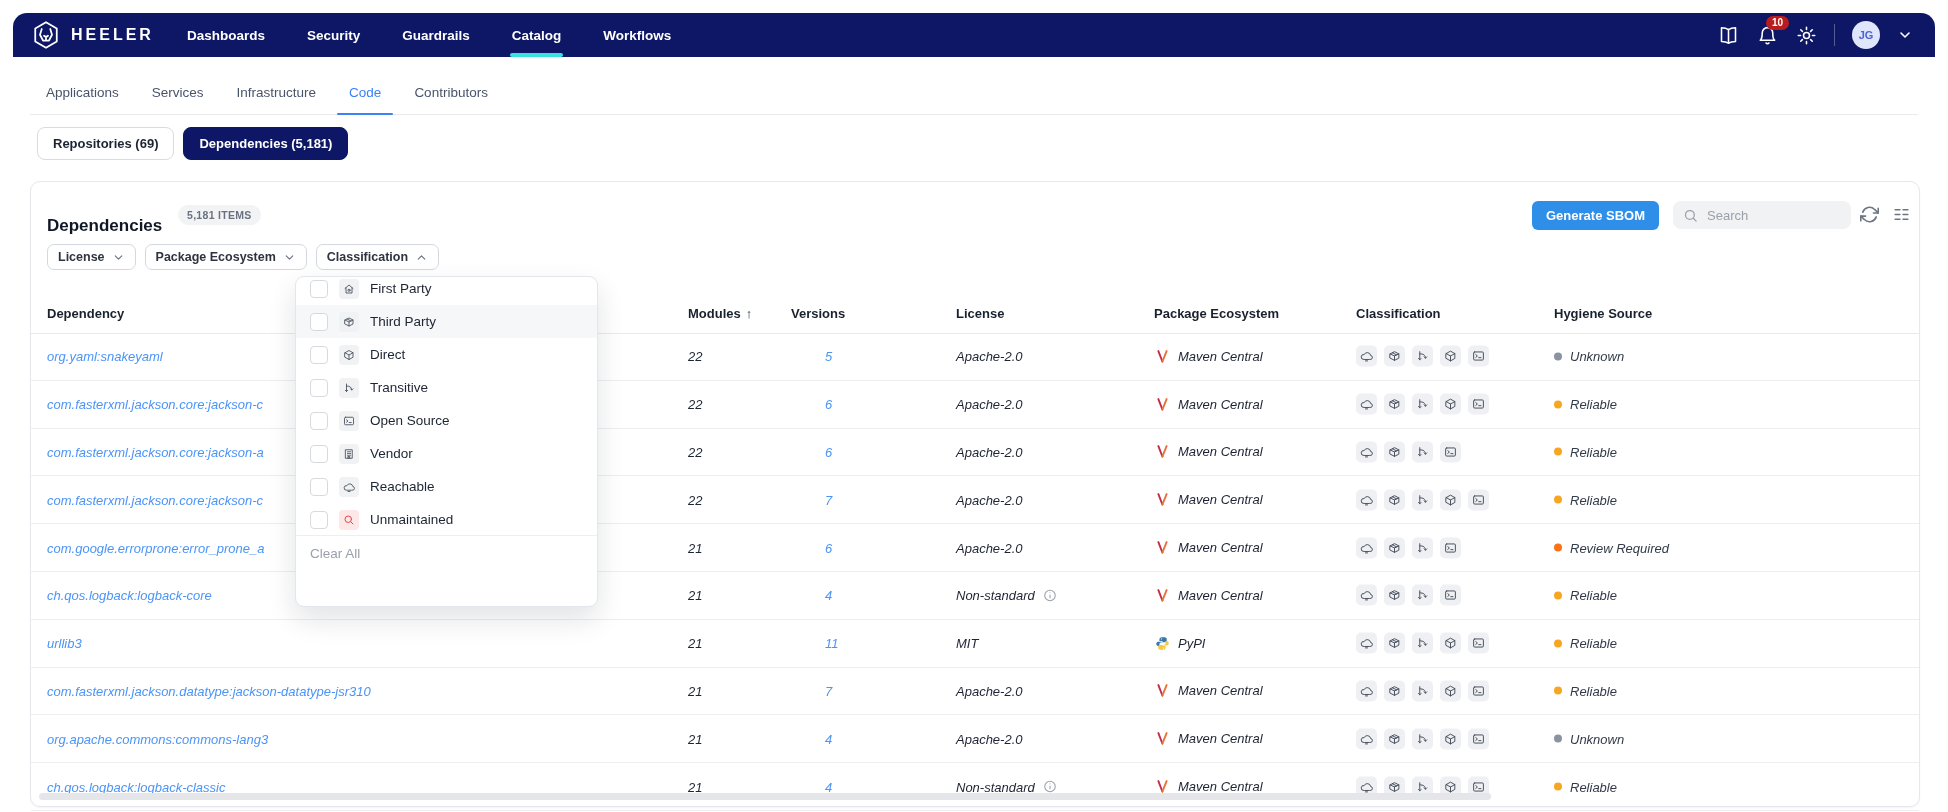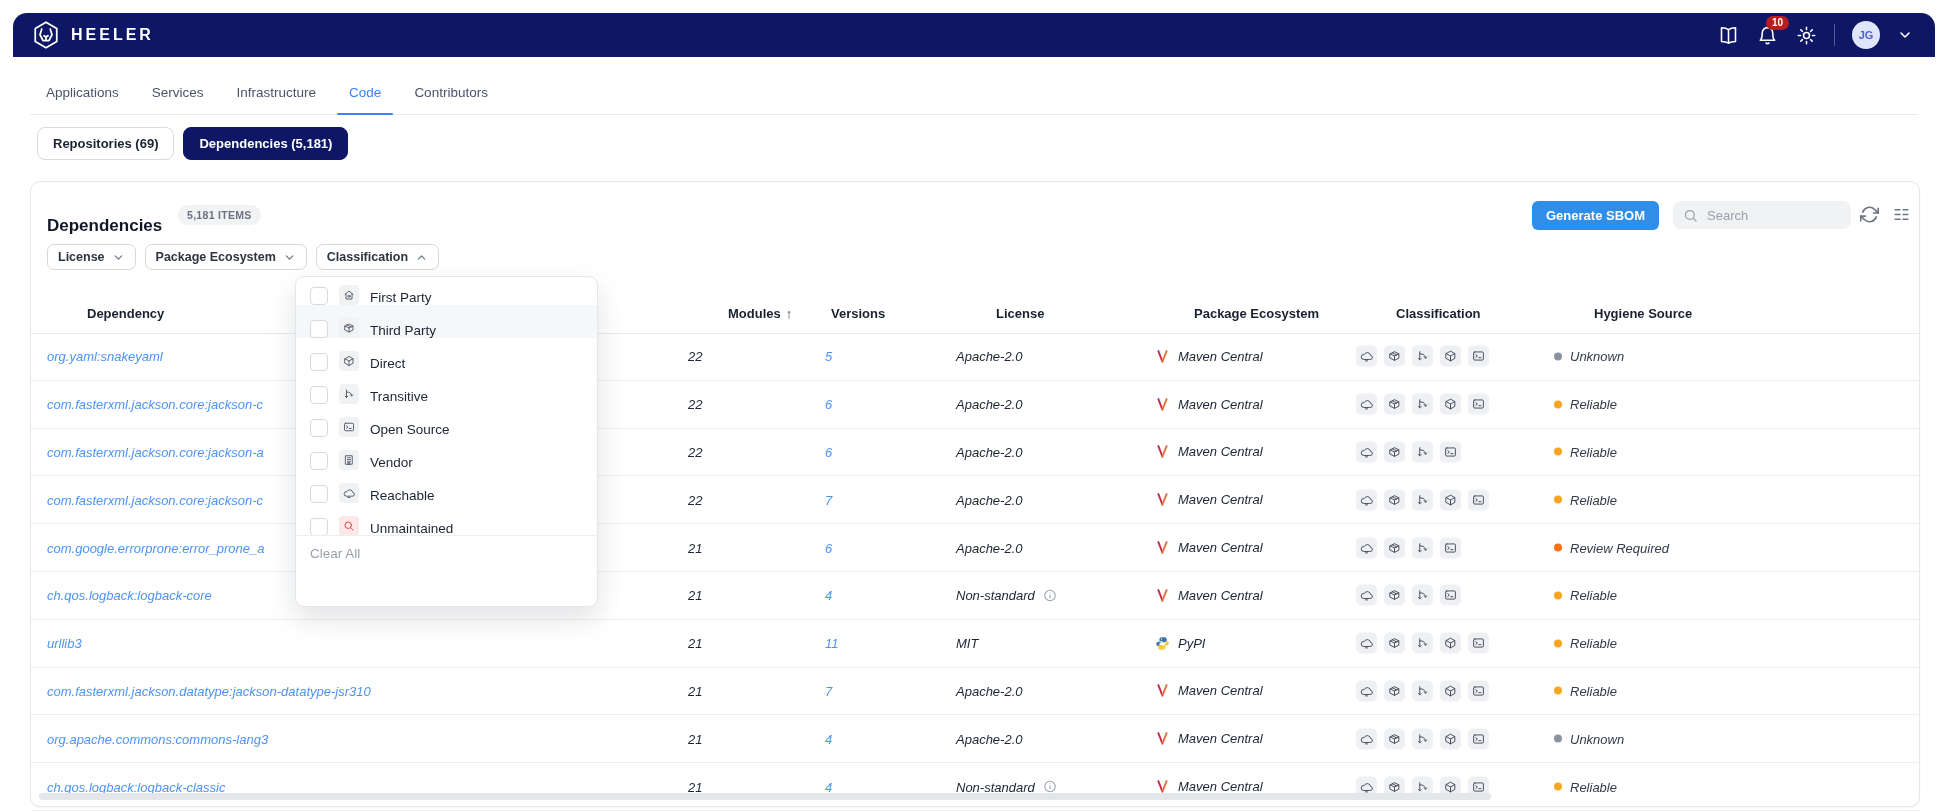--- a/index.html
+++ b/index.html
@@ -46,21 +46,21 @@
   .icon-refresh{left:1829px;}
   .icon-columns{left:1861px;}
 
   
   .filters{position:absolute;left:16px;top:62px;display:flex;gap:9px;}
   .filter-chip{height:26px;padding:0 10px;border:1px solid #d5d9df;border-radius:7px;background:#fff;display:flex;align-items:center;gap:7px;font-size:12.5px;font-weight:600;color:#2d3440;cursor:pointer;}
   .filter-chip svg{width:13px;height:13px;color:#6c7582;}
 
   
   .thead{position:absolute;left:0;top:110px;width:100%;height:41px;border-bottom:1px solid #e8eaee;}
-  .th{position:absolute;top:50%;transform:translateY(-50%);font-size:13px;font-weight:700;color:#19202e;display:flex;align-items:center;gap:5px;cursor:pointer;margin-left:40px;}
+  .th{position:absolute;top:50%;transform:translateY(-50%);font-size:13px;font-weight:700;color:#19202e;display:flex;align-items:center;gap:5px;cursor:pointer;}
   .rows{position:absolute;left:0;top:151px;width:100%;font-style:italic;}
   .row{position:relative;height:46.8px;border-bottom:1px solid #eceef1;}
   .cell{position:absolute;top:50%;transform:translateY(-50%);font-size:13px;color:#1d2433;display:flex;align-items:center;gap:8px;white-space:nowrap;}
   .c-dep{left:16px;}  .c-mod{left:657px;} .c-ver{left:794px;} .c-lic{left:925px;}
   .c-eco{left:1123px;} .c-cls{left:1325px;} .c-hyg{left:1523px;}
   .link{color:#4b94f6;cursor:pointer;}
   .info-ico{width:14px;height:14px;color:#9aa1ab;cursor:pointer;}
   .eco-ico{width:16px;height:16px;display:flex;align-items:center;justify-content:center;}
   .eco-ico svg{width:15px;height:15px;}
   .cls-wrap{display:flex;gap:7px;}
@@ -71,21 +71,21 @@
   .scroll-thumb{position:absolute;left:8px;bottom:6px;width:1452px;height:7px;border-radius:4px;background:#e4e6ea;cursor:pointer;}
 
   
   .dropdown{position:absolute;left:295px;top:276px;width:303px;height:331px;background:#fff;border:1px solid #e3e6ea;border-radius:9px;box-shadow:0 12px 28px rgba(16,24,40,.12);z-index:5;overflow:hidden;box-sizing:border-box;}
   .dd-search{height:38px;border-bottom:1px solid #eceef1;display:flex;align-items:center;padding:0 13px;gap:9px;}
   .dd-search svg{width:16px;height:16px;color:#9aa1ab;flex:none;}
   .dd-search input{flex:1;min-width:0;border:none;outline:none;background:transparent;font-family:inherit;font-size:14px;color:#333;}
   .dd-search input::placeholder{color:#9aa1ab;}
   .dd-list{height:258px;overflow:hidden;}
   .dd-inner{margin-top:-5px;}
-  .option{height:33px;display:flex;align-items:flex-end;padding:0 14px;gap:11px;font-size:13.5px;color:#1d2433;cursor:pointer;}
+  .option{height:33px;display:flex;align-items:center;padding:0 14px;gap:11px;font-size:13.5px;color:#1d2433;cursor:pointer;}
   .option.highlight{background:#f6f7f8;}
   .checkbox{width:18px;height:18px;border:1.5px solid #d6dade;border-radius:4px;background:#fff;box-sizing:border-box;flex:none;cursor:pointer;}
   .opt-ico{width:20px;height:20px;border-radius:4px;background:#f1f2f4;color:#434b58;display:flex;align-items:center;justify-content:center;flex:none;}
   .opt-ico svg{width:12px;height:12px;}
   .opt-ico.red{background:#fde7e7;color:#e5484d;}
   .dd-footer{height:34px;border-top:1px solid #eceef1;display:flex;align-items:center;padding:0 14px;color:#9aa1ab;font-size:13.5px;cursor:pointer;}
 </style>
 </head>
 <body>
 
@@ -95,20 +95,27 @@
     <div class="brand">
       <span class="brand-logo">
         <svg viewBox="0 0 24 24" fill="none" stroke="#fff" stroke-width="1.4" stroke-linecap="round" stroke-linejoin="round">
           <path d="M12 1.8l8.6 5v10.4l-8.6 5-8.6-5V6.8z"></path>
           <path d="M8.6 7.2L7.2 11.8l2.4 4.6h4.8l2.4-4.6-1.4-4.6"></path>
           <path d="M10.4 12.6c.5 1 2.7 1 3.2 0M12 13.6v2.2"></path>
         </svg>
       </span>
       <span class="brand-name">HEELER</span>
     </div>
+    <nav class="nav-menu" id="nav-menu">
+        <span class="nav-item">Dashboards</span>
+        <span class="nav-item">Security</span>
+        <span class="nav-item">Guardrails</span>
+        <span class="nav-item active">Catalog</span>
+        <span class="nav-item">Workflows</span>
+      </nav>
     <div class="nav-right">
       <span class="nav-icon">
         <svg viewBox="0 0 24 24" fill="none" stroke="currentColor" stroke-width="1.8" stroke-linecap="round" stroke-linejoin="round">
           <path d="M12 5.2C10 3.8 7.6 3.2 4 3.2v15.6c3.6 0 6 .6 8 2 2-1.4 4.4-2 8-2V3.2c-3.6 0-6 .6-8 2z"></path>
             <line x1="12" y1="5.2" x2="12" y2="20.8"></line>
         </svg>
       </span>
       <span class="nav-icon">
         <svg viewBox="0 0 24 24" fill="none" stroke="currentColor" stroke-width="1.8" stroke-linecap="round" stroke-linejoin="round">
           <path d="M18 9a6 6 0 0 0-12 0c0 7-2.2 8.4-2.2 8.4h16.4S18 16 18 9z"></path>

